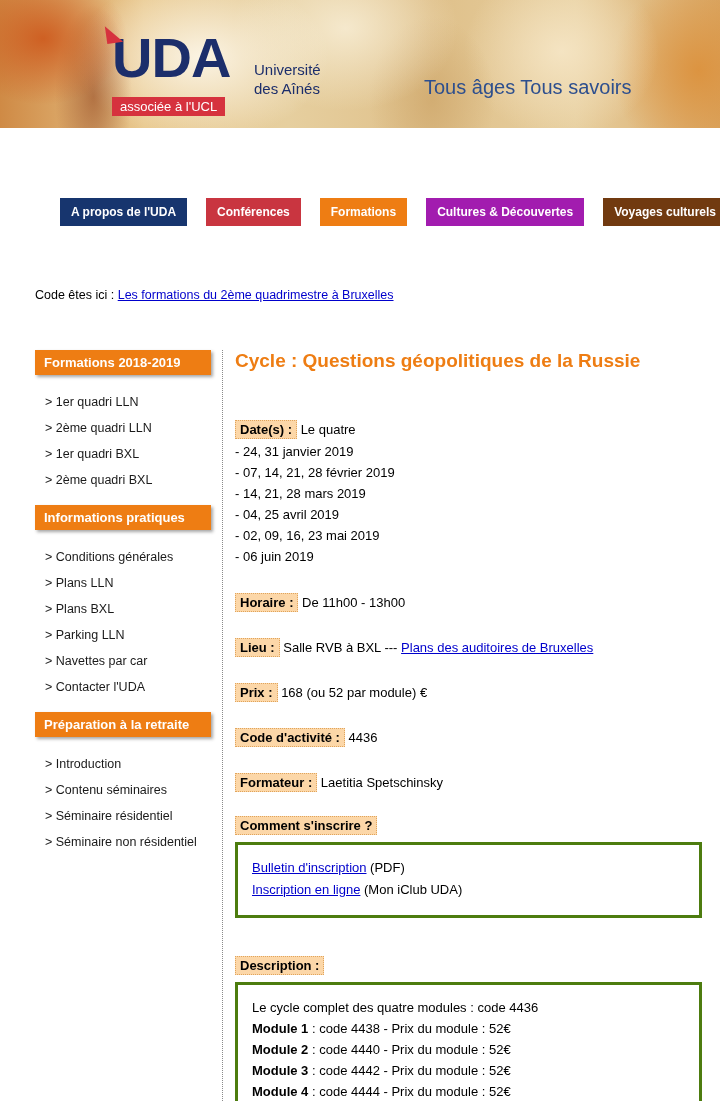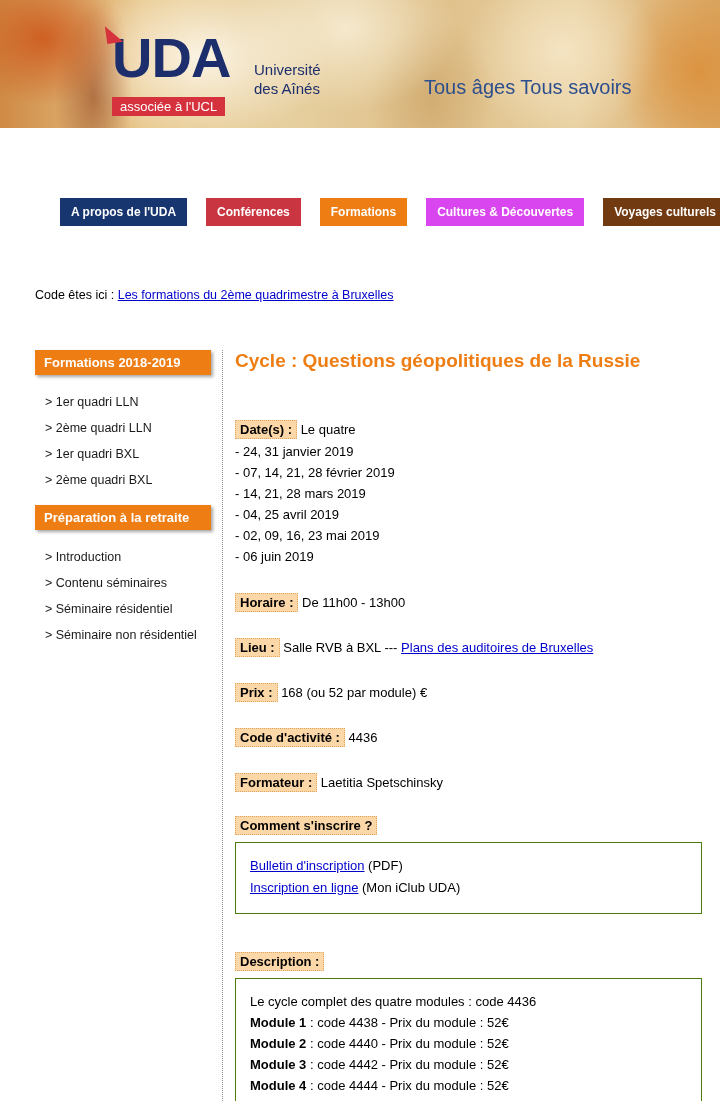--- a/index.html
+++ b/index.html
@@ -24,21 +24,21 @@
   .logo-flag { position: absolute; left: -6px; top: -5px; width: 0; height: 0;
     border-bottom: 18px solid #d6323e; border-right: 16px solid transparent; transform: rotate(-8deg); }
   .logo-ucl { display: inline-block; margin-top: 11px; background: #d6323e; color: #fff; font-size: 13px; padding: 2px 8px; }
   .logo-sub { position: absolute; left: 142px; top: 31px; color: #1c2e6b; font-size: 15px; line-height: 1.25; white-space: nowrap; }
   .tagline { position: absolute; left: 424px; top: 76px; font-size: 20px; color: #2d4f8e; }
 
   
   .nav { margin: 70px 0 0 35px; display: flex; gap: 19px; white-space: nowrap; padding-left: 25px; }
   .nav-btn { color: #fff; font-weight: bold; font-size: 12px; padding: 7px 11px; flex: 0 0 auto; cursor: pointer; }
   .c0 { background: #17356e; } .c1 { background: #c93540; } .c2 { background: #ee7d13; }
-  .c3 { background: #d946ef; } .c4 { background: #713a10; }
+  .c3 { background: #a21caf; } .c4 { background: #713a10; }
 
   
   .breadcrumb { margin: 62px 0 0 35px; font-size: 12.5px; }
   a, .link { color: #0000cc; text-decoration: underline; cursor: pointer; }
 
   
   .content { display: flex; margin: 48px 0 0 35px; align-items: stretch; }
   .sidebar { flex: 0 0 187px; width: 187px; }
   .main { flex: 1; border-left: 1px dotted #8a8a8a; padding-left: 12px; padding-right: 18px; }
 
@@ -48,21 +48,21 @@
     padding: 5px 9px; width: 176px; box-shadow: 2px 2px 3px rgba(60,60,60,0.45); margin-bottom: 14px; }
   .sb-item { font-size: 12.5px; padding: 6px 0 6px 10px; color: #1a1a1a; cursor: pointer; }
 
   
   .page-title { font-size: 19px; font-weight: bold; color: #ee7d13; margin: 0 0 48px 0; }
   .field { margin-bottom: 26px; line-height: 19px; }
   .flabel { background: #fcd7a8; border: 1px dotted #e0a45c; padding: 1px 4px; font-weight: bold; }
   .dates-list { margin-top: 2px; }
   .dates-list div { line-height: 21px; }
   .section-label-row { margin-top: 6px; }
-  .box { border: 1px solid #4d7c0f; margin-top: 9px; padding: 12px 14px 14px 14px; }
+  .box { border: 3px solid #4d7c0f; margin-top: 9px; padding: 12px 14px 14px 14px; }
   .box .link-line { line-height: 22px; }
   .desc-label-row { margin-top: 40px; }
   .desc-box div { line-height: 21px; }
   .mod-name { font-weight: bold; }
 </style>
 </head>
 <body>
 
 <div class="banner">
   <div class="logo">
@@ -94,20 +94,29 @@
 
 <div class="content">
 
   <div class="sidebar">
     <div class="sb-section">
       <div class="sb-header">Formations 2018-2019</div>
       <div class="sb-item">&gt; 1er quadri LLN</div>
       <div class="sb-item">&gt; 2ème quadri LLN</div>
       <div class="sb-item">&gt; 1er quadri BXL</div>
       <div class="sb-item">&gt; 2ème quadri BXL</div>
+    </div>
+    <div class="sb-section">
+      <div class="sb-header">Informations pratiques</div>
+      <div class="sb-item">&gt; Conditions générales</div>
+      <div class="sb-item">&gt; Plans LLN</div>
+      <div class="sb-item">&gt; Plans BXL</div>
+      <div class="sb-item">&gt; Parking LLN</div>
+      <div class="sb-item">&gt; Navettes par car</div>
+      <div class="sb-item">&gt; Contacter l'UDA</div>
     </div>
     <div class="sb-section">
       <div class="sb-header">Préparation à la retraite</div>
       <div class="sb-item">&gt; Introduction</div>
       <div class="sb-item">&gt; Contenu séminaires</div>
       <div class="sb-item">&gt; Séminaire résidentiel</div>
       <div class="sb-item">&gt; Séminaire non résidentiel</div>
     </div>
   </div>
 

